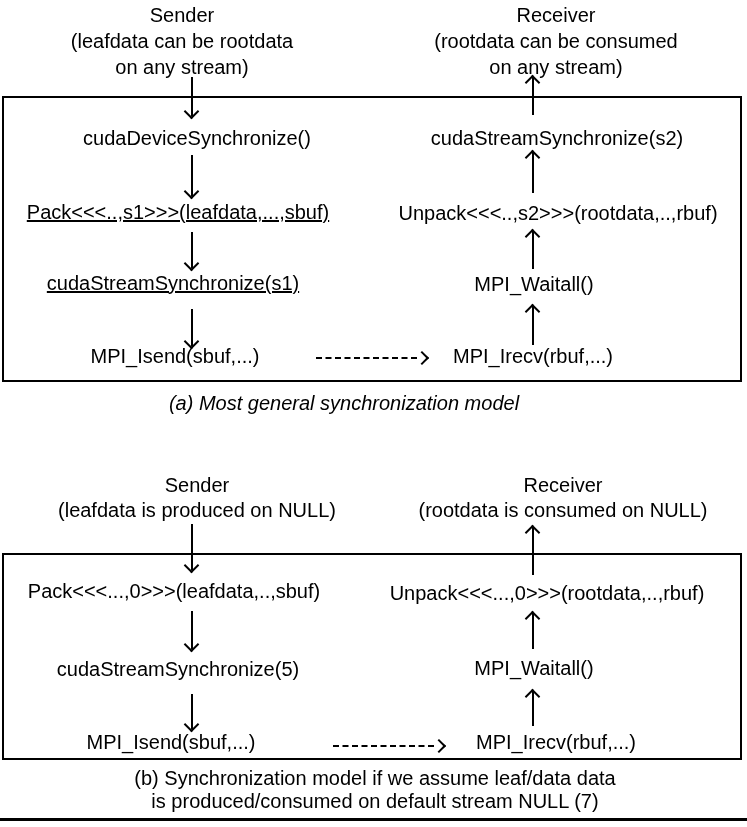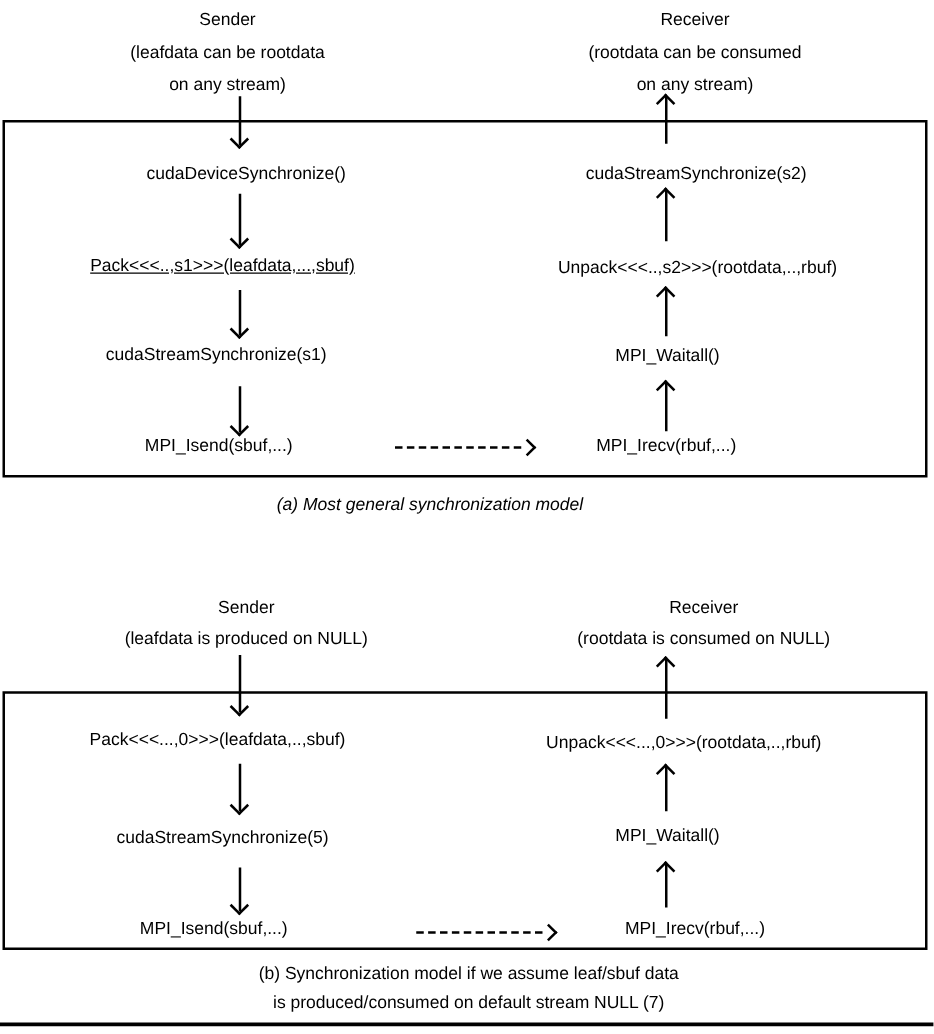--- a/index.html
+++ b/index.html
@@ -7,21 +7,21 @@
     font-family: "Liberation Sans", sans-serif;
     background: #ffffff;
     color: #000000;
   }
   .canvas {
     position: relative;
     width: 747px;
     height: 827px;
     background: #ffffff;
     overflow: hidden;
-    font-size: 14px;
+    font-size: 20px;
     line-height: 23px;
   }
   .t {
     position: absolute;
     transform: translateX(-50%);
     white-space: nowrap;
   }
   .hdr3 {
     position: absolute;
     transform: translateX(-50%);
@@ -115,21 +115,21 @@
     <div>Receiver</div>
     <div>(rootdata can be consumed</div>
     <div>on any stream)</div>
   </div>
 
   <div class="varrow down" style="left:185px; top:77px;  height:39px;"></div>
   <div class="t" style="left:197px; top:127px;">cudaDeviceSynchronize()</div>
   <div class="varrow down" style="left:185px; top:155px; height:41px;"></div>
   <div class="t" style="left:178px; top:201px;text-decoration:underline;">Pack&lt;&lt;&lt;..,s1&gt;&gt;&gt;(leafdata,...,sbuf)</div>
   <div class="varrow down" style="left:185px; top:232px; height:36px;"></div>
-  <div class="t" style="left:173px; top:272px;">cudaStreamSynchronize(s1)</div>
+  <div class="t" style="left:173px; top:272px;text-decoration:underline;">cudaStreamSynchronize(s1)</div>
   <div class="varrow down" style="left:185px; top:309px; height:37px;"></div>
   <div class="t" style="left:175px; top:345px;">MPI_Isend(sbuf,...)</div>
 
   <div class="varrow up" style="left:526px; top:77px;  height:38px;"></div>
   <div class="t" style="left:557px; top:127px;text-align:right;">cudaStreamSynchronize(s2)</div>
   <div class="varrow up" style="left:526px; top:152px; height:41px;"></div>
   <div class="t" style="left:558px; top:202px;">Unpack&lt;&lt;&lt;..,s2&gt;&gt;&gt;(rootdata,..,rbuf)</div>
   <div class="varrow up" style="left:526px; top:231px; height:38px;"></div>
   <div class="t" style="left:534px; top:273px;">MPI_Waitall()</div>
   <div class="varrow up" style="left:526px; top:306px; height:39px;"></div>
@@ -160,19 +160,19 @@
   <div class="varrow up" style="left:526px; top:527px; height:48px;"></div>
   <div class="t" style="left:547px; top:582px;">Unpack&lt;&lt;&lt;...,0&gt;&gt;&gt;(rootdata,..,rbuf)</div>
   <div class="varrow up" style="left:526px; top:613px; height:36px;"></div>
   <div class="t" style="left:534px; top:657px;">MPI_Waitall()</div>
   <div class="varrow up" style="left:526px; top:691px; height:35px;"></div>
   <div class="t" style="left:556px; top:731px;">MPI_Irecv(rbuf,...)</div>
 
   <div class="harrow" style="left:333px; top:739px; width:112px;"></div>
 
   <div class="cap2" style="left:375px; top:767px;">
-    <div>(b) Synchronization model if we assume leaf/sbuf data</div>
+    <div>(b) Synchronization model if we assume leaf/data data</div>
     <div>is produced/consumed on default stream NULL (7)</div>
   </div>
 
   <div class="bottom-rule"></div>
 
 </div>
 
 </body></html>

